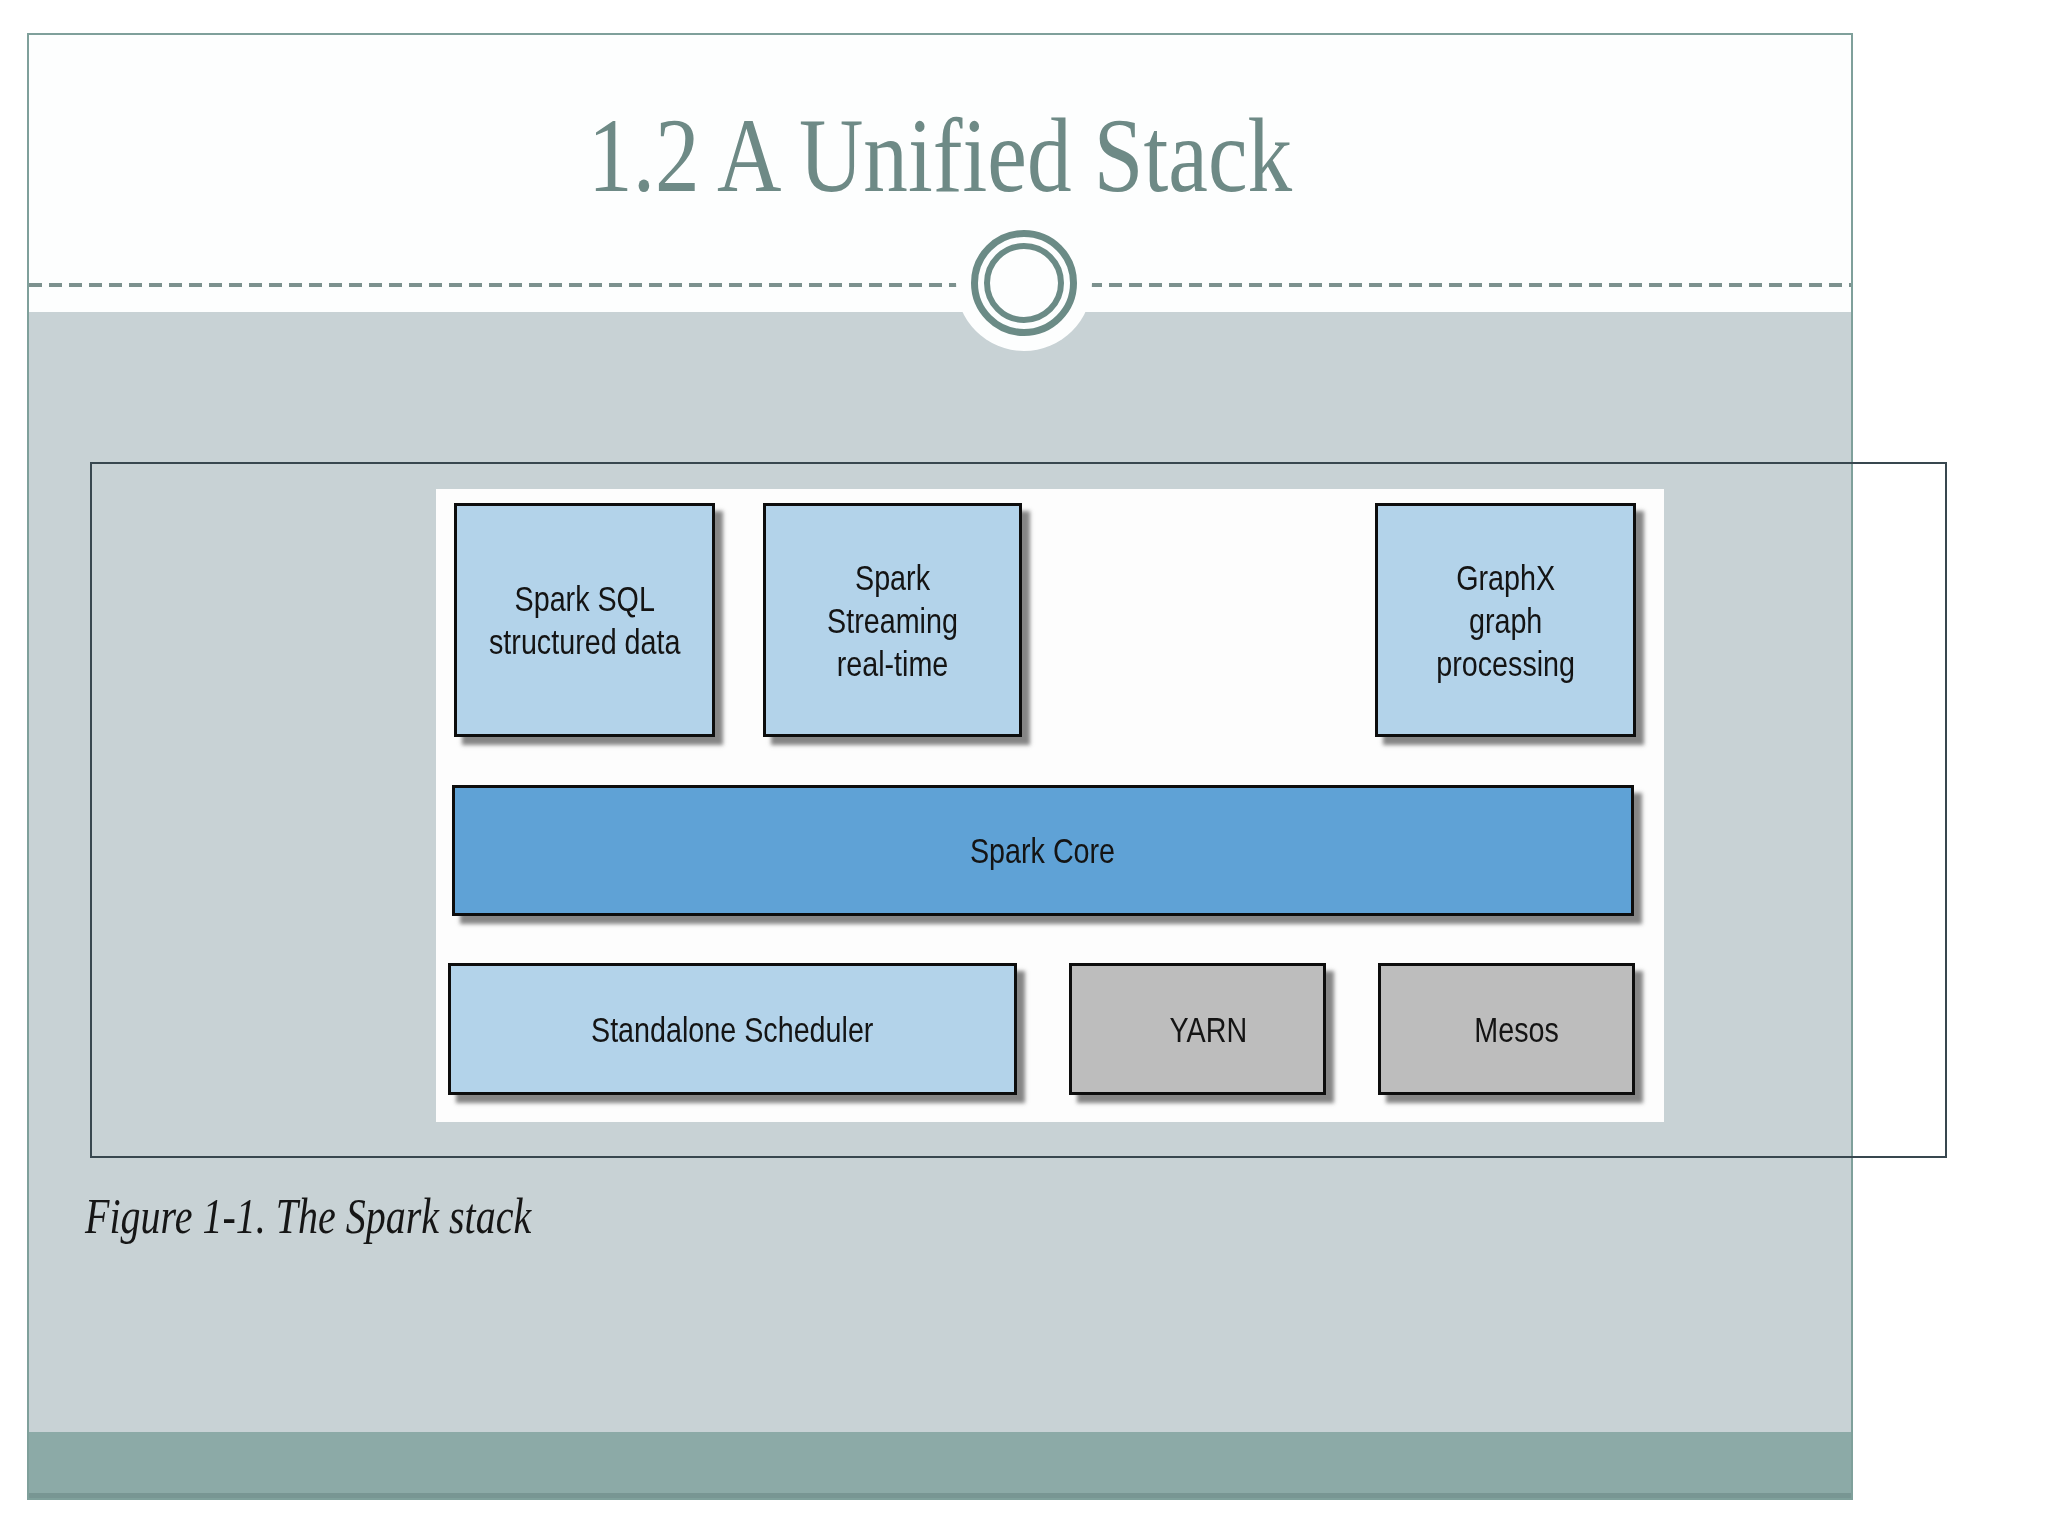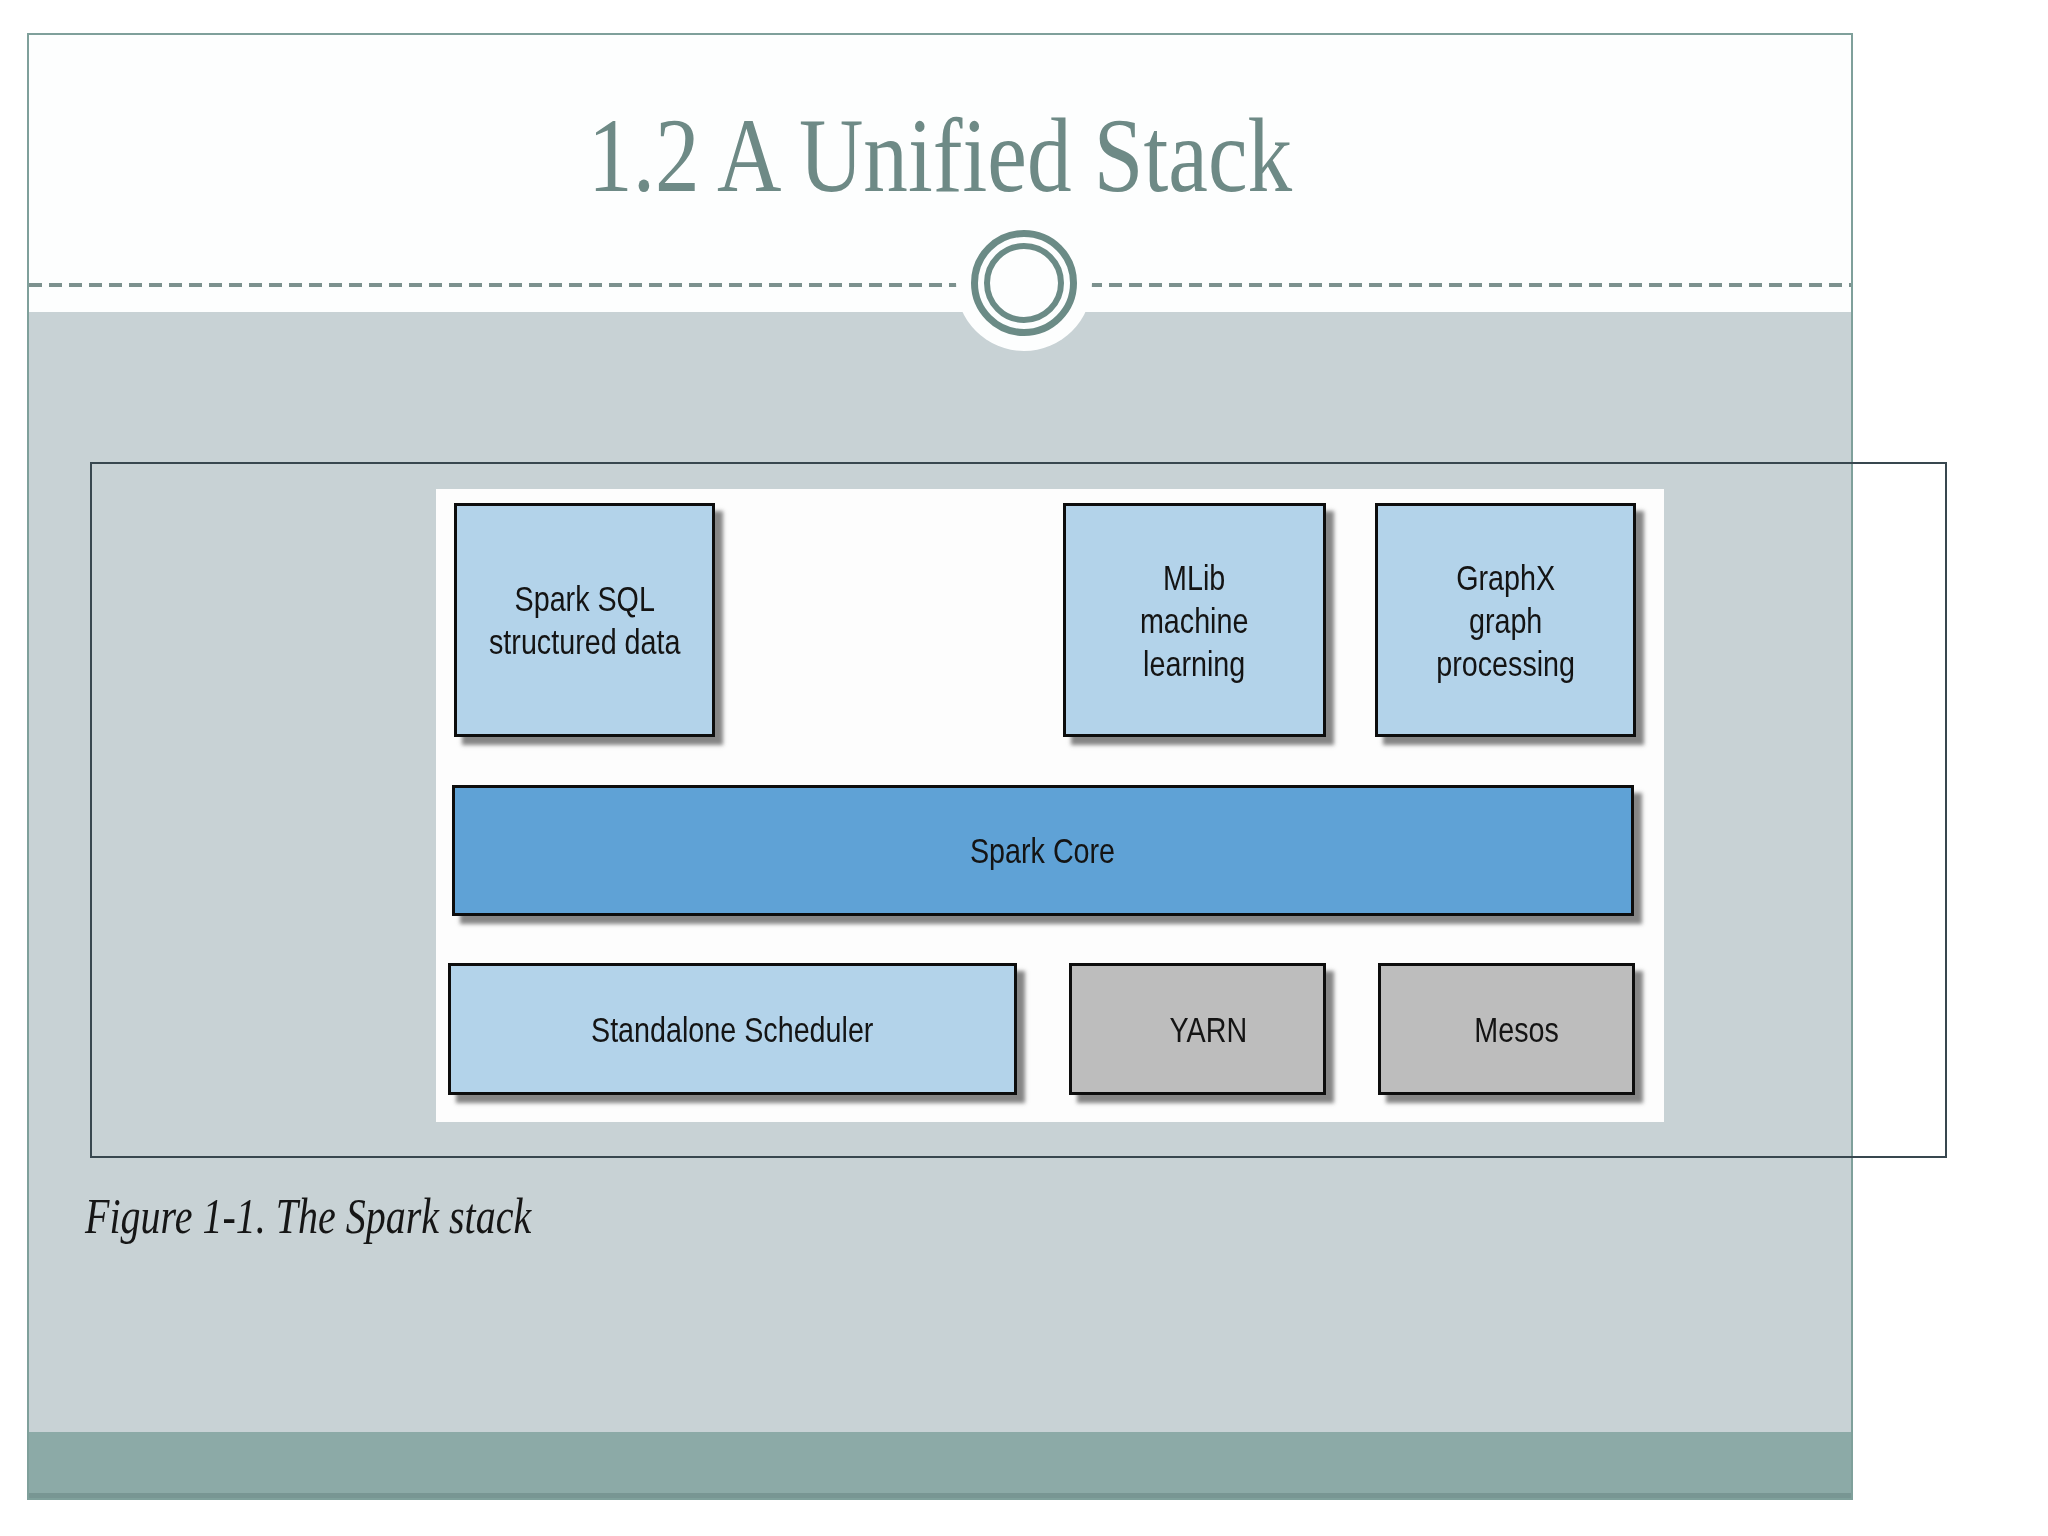--- a/index.html
+++ b/index.html
@@ -66,24 +66,23 @@
     <div class="orn-ring-outer"></div>
     <div class="orn-ring-inner"></div>
 
     <div class="figure-frame">
       <div class="figure-image">
 
         <div class="dbox blue" style="left:18px;top:14px;width:261px;height:234px">
           <span class="lbl">Spark SQL
 structured data</span>
         </div>
-        <div class="dbox blue" style="left:627px;top:14px;width:263px;height:234px">
-          <span class="lbl">MLib
-machine
-learning</span>
+        <div class="dbox blue" style="left:327px;top:14px;width:259px;height:234px">
+          <span class="lbl">Spark Streaming
+real-time</span>
         </div>
         <div class="dbox blue" style="left:939px;top:14px;width:261px;height:234px">
           <span class="lbl">GraphX
 graph
 processing</span>
         </div>
 
         <div class="dbox core" style="left:16px;top:296px;width:1182px;height:131px">
           <span class="lbl">Spark Core</span>
         </div>

